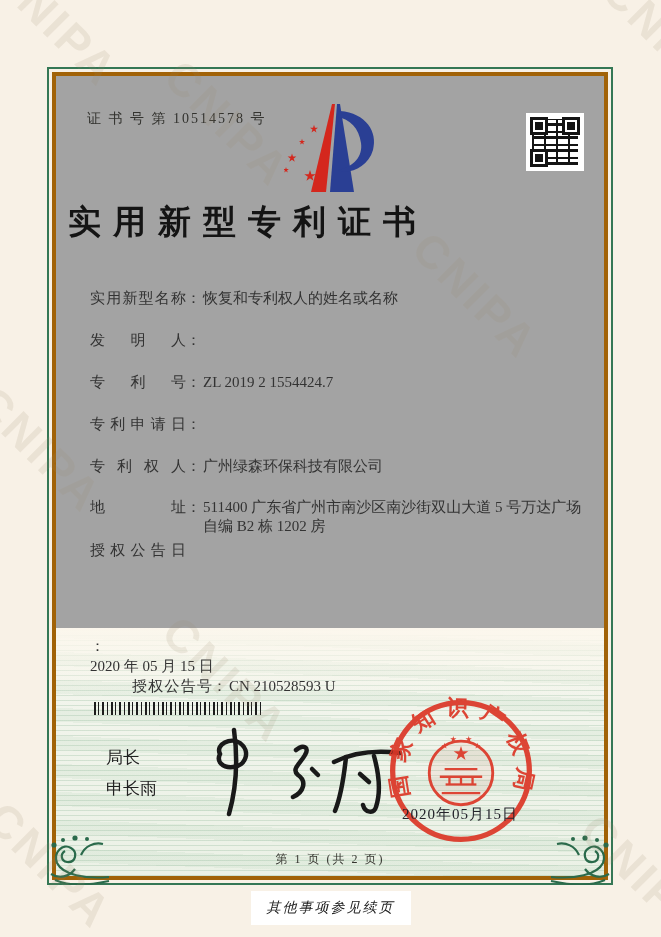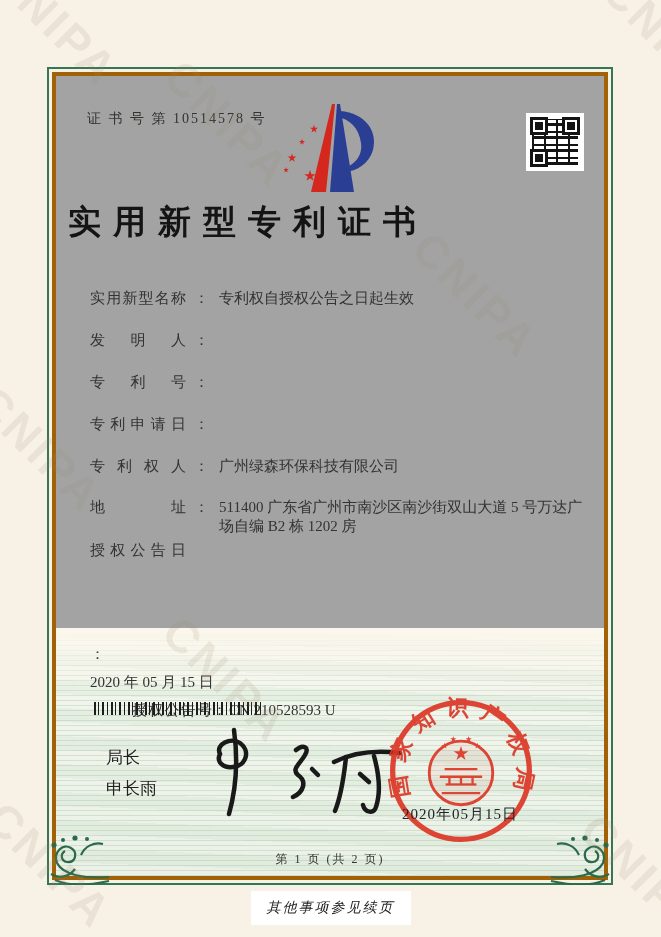--- a/index.html
+++ b/index.html
@@ -26,21 +26,21 @@
       repeating-linear-gradient(0deg, rgba(105,160,120,0.22) 0 1px, rgba(0,0,0,0) 1px 5px),
       linear-gradient(180deg,#f4f6ee,#ebf1e6);
   }
   .certno{position:absolute;left:31px;top:34px;font-size:14px;letter-spacing:2px;color:#33332f;}
   .title{
     position:absolute;left:0;top:124px;width:100%;text-align:left;
     font-size:33px;font-weight:bold;color:#141414;letter-spacing:12px;text-indent:12px;
   }
   
   .fields{position:absolute;left:34px;top:212px;width:498px;font-size:15px;color:#333;}
-  .frow{display:flex;line-height:20px;margin-bottom:22px;gap:8px;}
+  .frow{display:flex;line-height:20px;margin-bottom:22px;}
   .frow.addr{line-height:19px;margin-bottom:4px;}
   .flabel{width:96px;flex:0 0 96px;text-align:justify;text-align-last:justify;}
   .fcolon{width:17px;flex:0 0 17px;}
   .fvalue{flex:1;}
   .frow.grant{margin-bottom:0;flex-direction:column;}
   .grant2{margin-left:42px;display:flex;}
   .grant2 .flabel{width:80px;flex:0 0 80px;}
   
   .lawtext{position:absolute;left:34px;top:470px;width:498px;font-size:14px;line-height:22px;
     font-style:italic;color:#222;letter-spacing:0.4px;}
@@ -110,29 +110,30 @@
     <div class="finder f2"></div>
     <div class="finder f3"></div>
   </div>
 
   <div class="title">实用新型专利证书</div>
 
   <div class="fields">
     <div class="frow">
       <span class="flabel">实用新型名称</span>
         <span class="fcolon">：</span>
-        <span class="fvalue">专利权自授权公告之日起生效</span>
+        <span class="fvalue">恢复和专利权人的姓名或名称</span>
     </div>
     <div class="frow">
       <span class="flabel">发明人</span>
         <span class="fcolon">：</span>
     </div>
     <div class="frow">
       <span class="flabel">专利号</span>
         <span class="fcolon">：</span>
+        <span class="fvalue">ZL 2019 2 1554424.7</span>
     </div>
     <div class="frow">
       <span class="flabel">专利申请日</span>
         <span class="fcolon">：</span>
     </div>
     <div class="frow">
       <span class="flabel">专利权人</span>
         <span class="fcolon">：</span>
         <span class="fvalue">广州绿森环保科技有限公司</span>
     </div>

